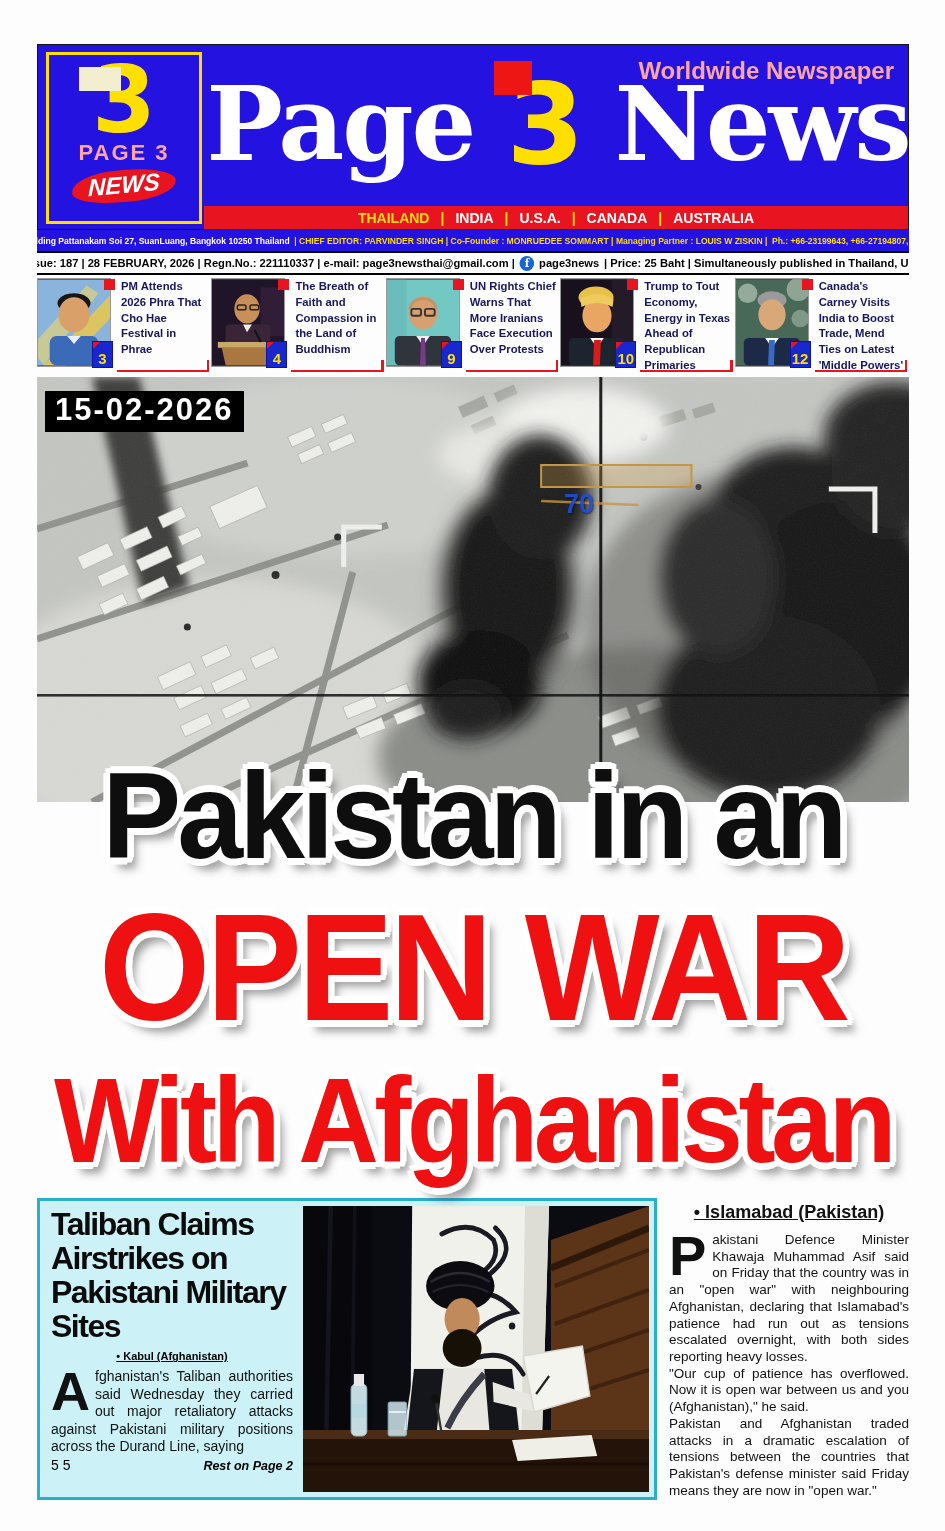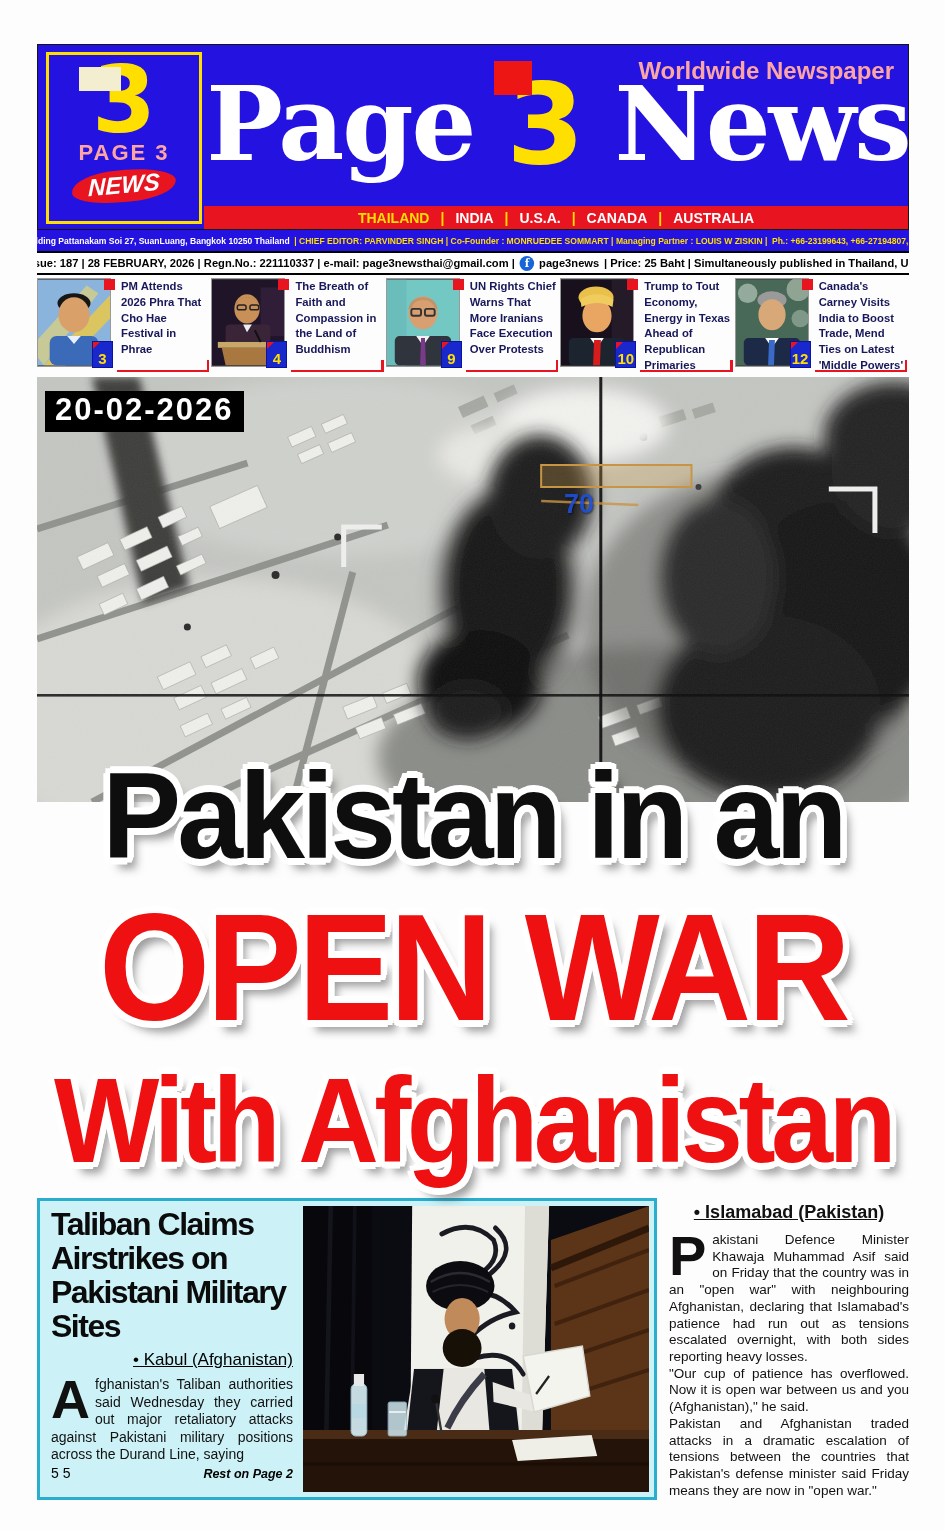--- a/index.html
+++ b/index.html
@@ -72,21 +72,21 @@
       9px 11px 9px rgba(60,60,60,.5); }
   .h1 { font-size:122px; letter-spacing:-4px; color:#0e0e0e; transform:scaleX(.97); }
   .h2 { font-size:152px; letter-spacing:-4px; color:#ef1111; transform:scaleX(.94); margin-top:12px; }
   .h3 { font-size:120px; letter-spacing:-5px; color:#ef1111; transform:scaleX(.93); margin-top:14px; }
 
   
   .bottom-row { display:flex; gap:10px; margin-top:16px; height:302px; }
   .cyan-panel { display:flex; width:620px; box-sizing:border-box; background:#ccf2f7; border:3px solid #29aecd; padding:5px; gap:6px; }
   .left-article { width:252px; box-sizing:border-box; padding:2px 4px 0 6px; }
   .la-title { font-size:32px; font-weight:bold; letter-spacing:-1.5px; line-height:1.06; color:#0b0b0b; }
-  .la-dateline { text-align:right; font-weight:normal; font-size:17px; text-decoration:underline; margin:7px 0 6px; }
+  .la-dateline { text-align:center; font-weight:bold; font-size:11px; text-decoration:underline; margin:7px 0 6px; }
   .la-body { font-size:14px; text-align:justify; line-height:1.24; color:#111; }
   .dropcap { float:left; font-weight:bold; color:#111; }
   .dc-a { font-size:54px; line-height:.78; padding:2px 5px 0 0; }
   .la-footrow { display:flex; justify-content:space-between; align-items:flex-end; margin-top:2px; }
   .la-tail { font-size:14px; }
   .la-cont { font-style:italic; font-weight:bold; font-size:12.5px; }
   .press-photo { flex:1; position:relative; background:#0b0b12; }
   .press-photo svg { display:block; width:100%; height:100%; }
   .right-article { flex:1; box-sizing:border-box; padding:4px 0 0 2px; color:#111; }
   .ra-dateline { text-align:center; font-weight:bold; font-size:18px; text-decoration:underline; margin-bottom:9px; }
@@ -346,21 +346,21 @@
       <g>
         <rect x="561" y="0" width="3" height="425" fill="#0a0a0a" opacity=".92"></rect>
         <rect x="0" y="317" width="870" height="2.6" fill="#0a0a0a" opacity=".85"></rect>
         <path d="M306,190 L306,150 L344,150" fill="none" stroke="#f0f0ee" stroke-width="5"></path>
         <path d="M790,112 L836,112 L836,156" fill="none" stroke="#f0f0ee" stroke-width="5"></path>
         <rect x="503" y="88" width="150" height="22" fill="#d7a046" fill-opacity=".28" stroke="#c89340" stroke-width="2"></rect>
         <line x1="503" y1="124" x2="600" y2="128" stroke="#c89340" stroke-width="2.5" opacity=".8"></line>
       </g>
       <rect width="870" height="425" filter="url(#grain)" opacity=".22"></rect>
     </svg>
-    <div class="date-stamp">20-02-2026</div>
+    <div class="date-stamp">15-02-2026</div>
     <div class="target-label">70</div>
   </div>
 
   <div class="headlines">
     <div class="hline h1">
           <span class="outl">Pakistan in an</span>
         </div>
     <div class="hline h2">
           <span class="outl">OPEN WAR</span>
         </div>

